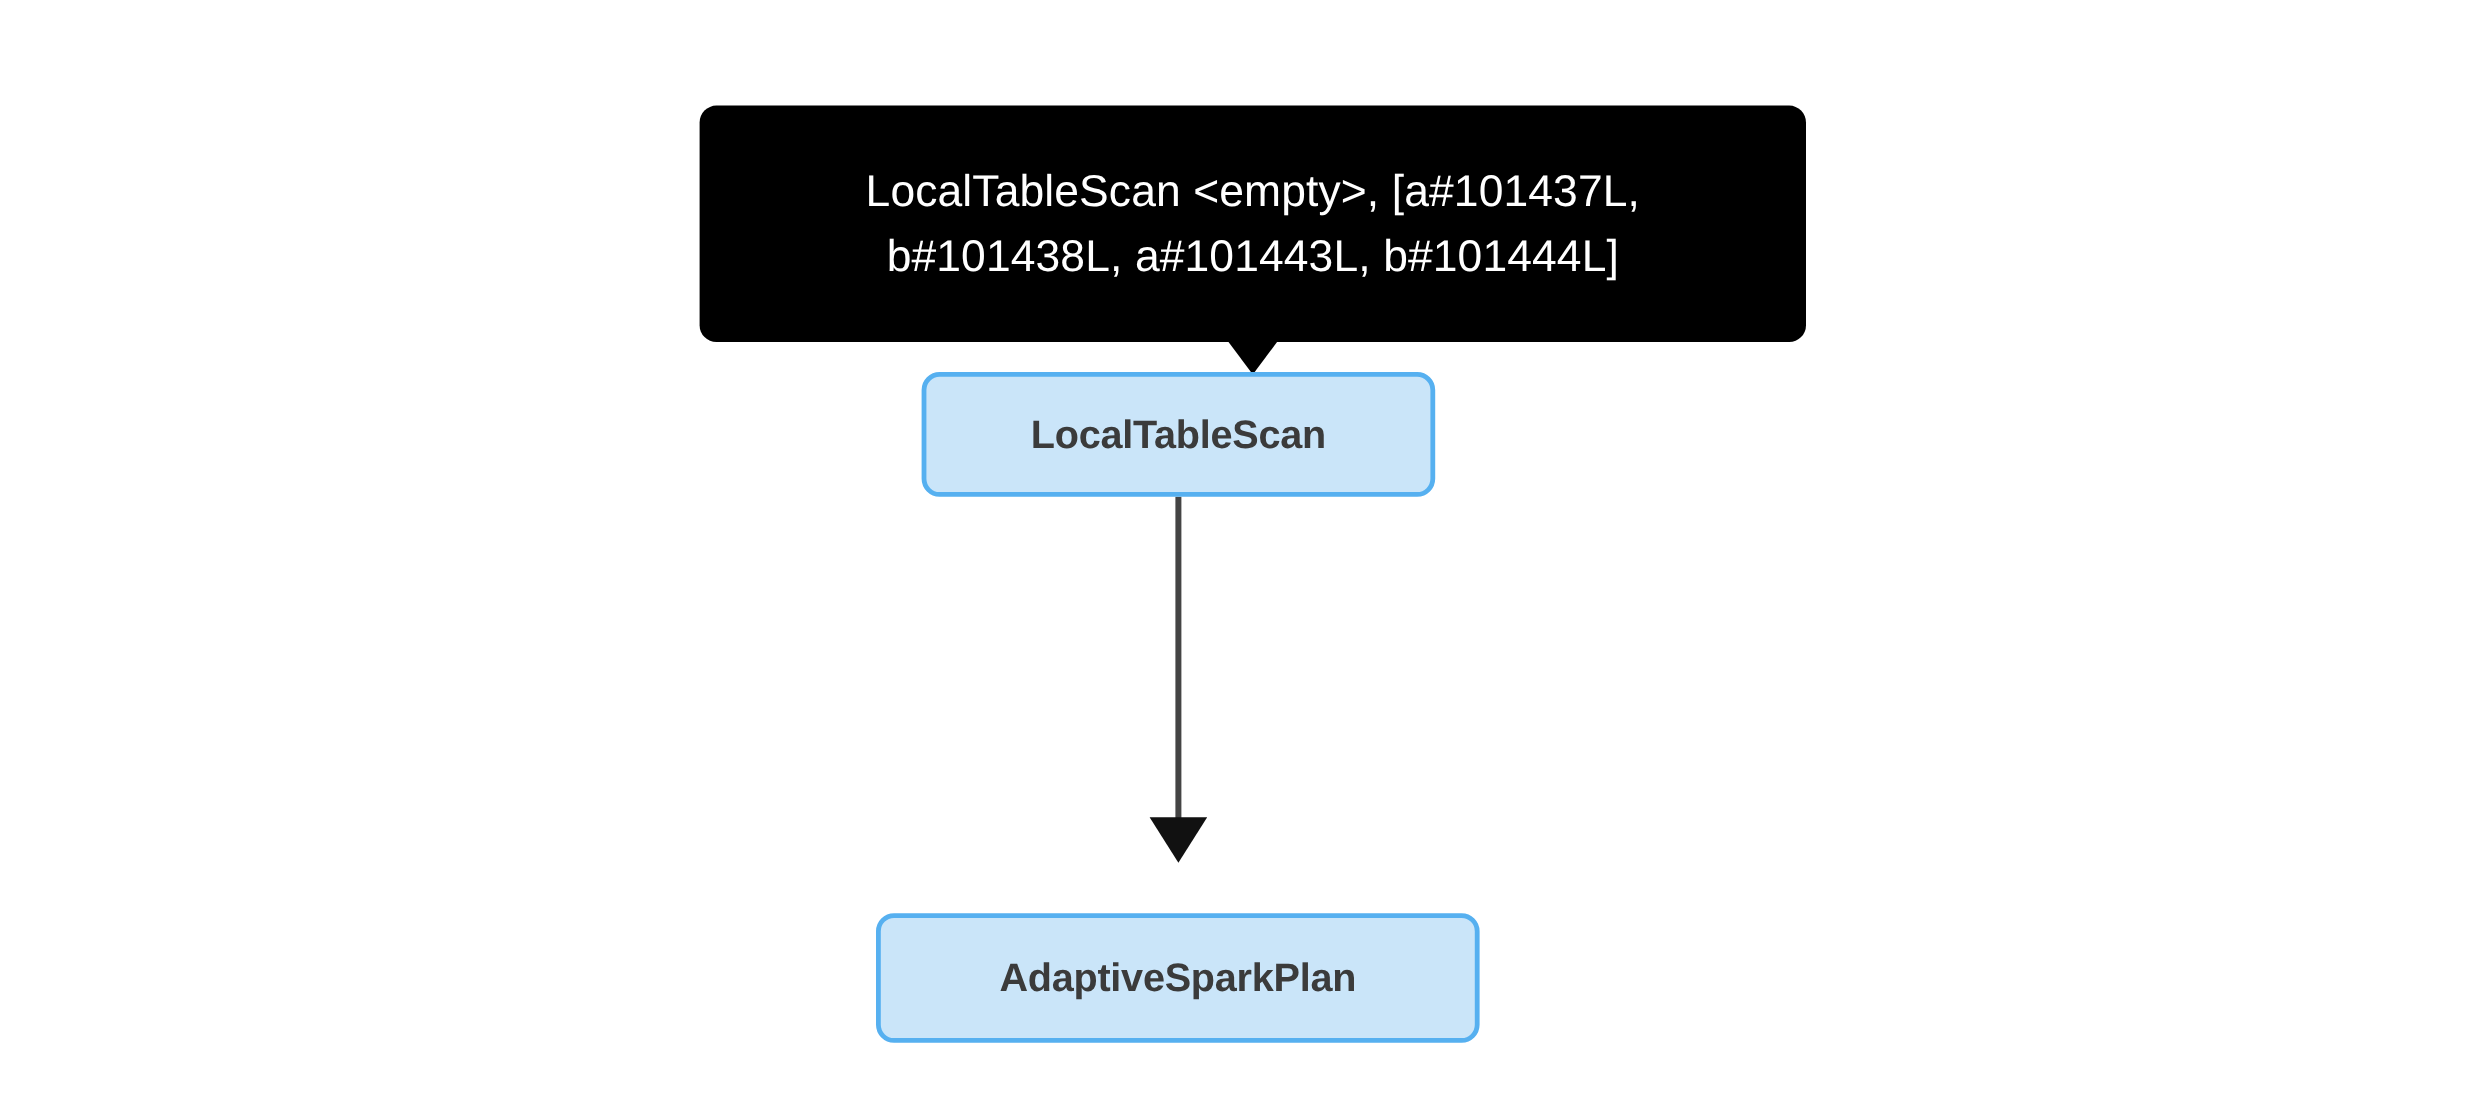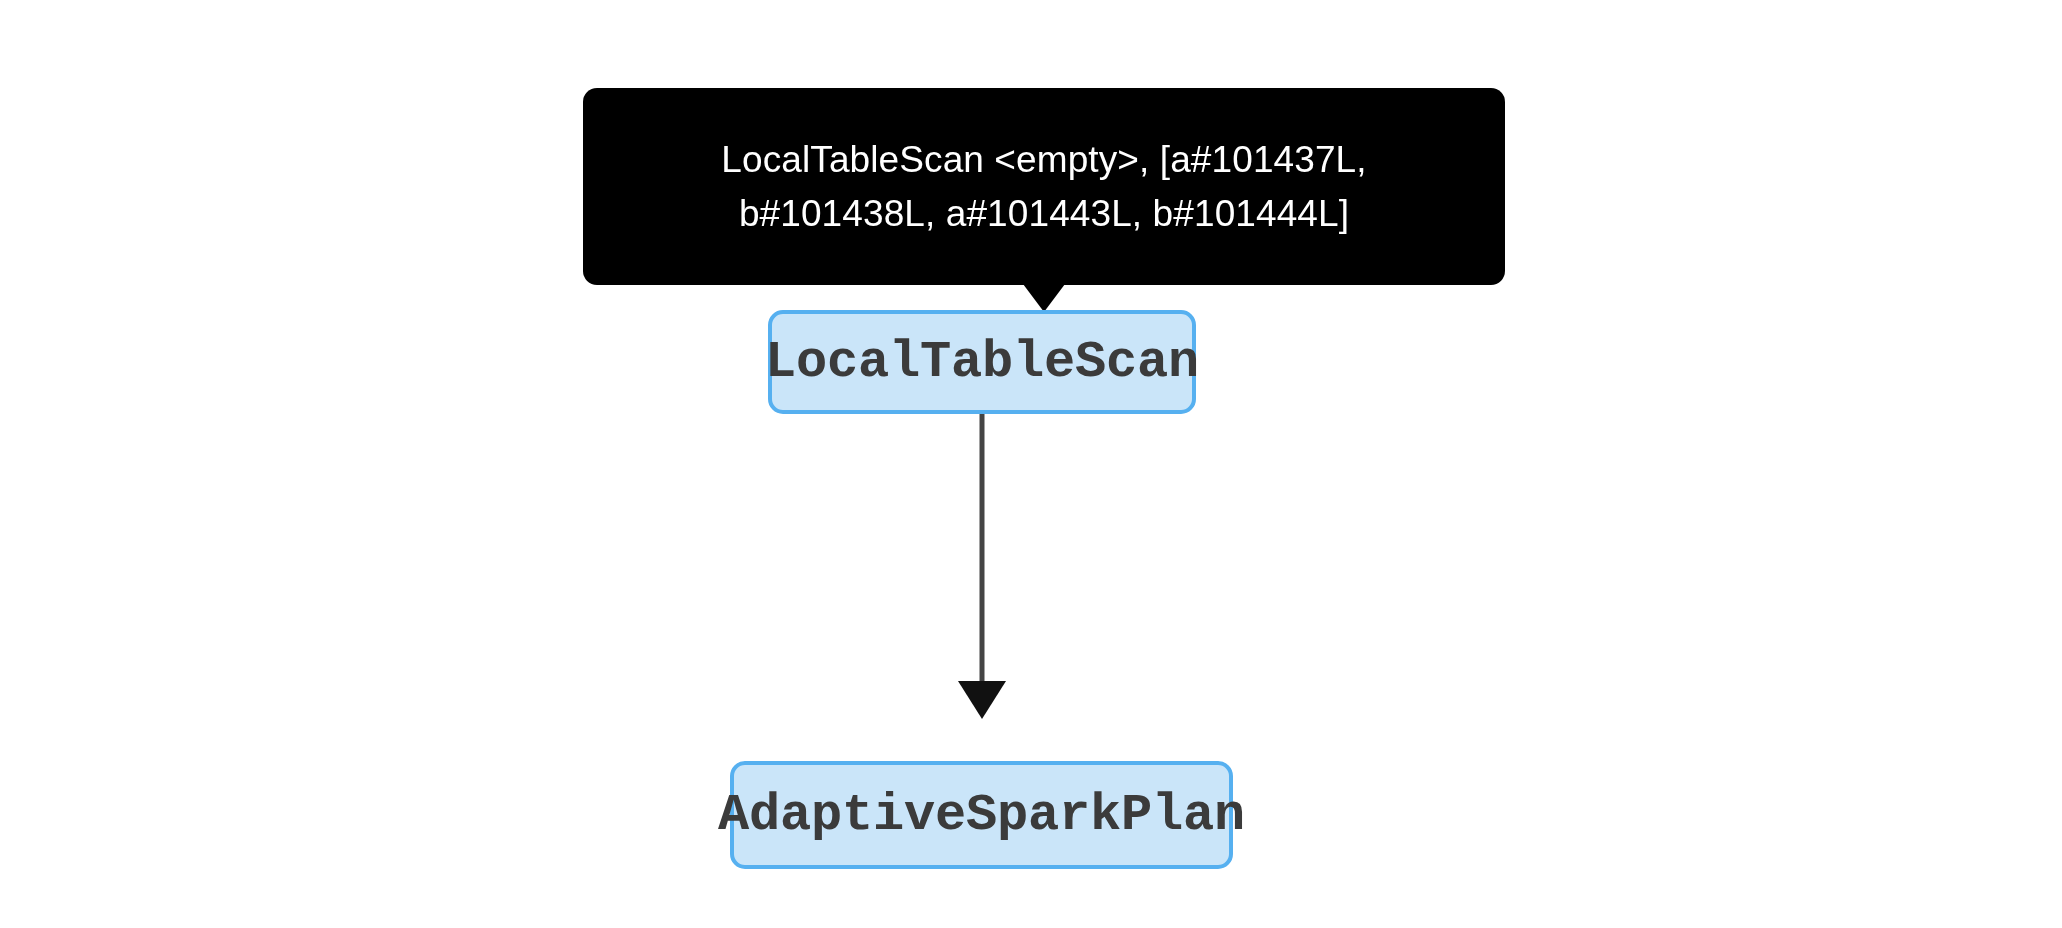--- a/index.html
+++ b/index.html
@@ -73,23 +73,23 @@
     background: #cae5f9;
     border: 4px solid #56b0f0;
     border-radius: 15px;
     display: flex;
     align-items: center;
     justify-content: center;
     cursor: pointer;
   }
   .node-label {
     color: #3b3b3b;
-    font-family: Liberation Mono, monospace;
+    font-family: Liberation Sans, sans-serif;
     font-weight: bold;
-    font-size: 52px;
+    font-size: 33px;
     letter-spacing: -0.2px;
     white-space: nowrap;
     text-align: right;
   }
 
   #node-localtablescan {
     left: 768px;
     top: 310px;
     width: 428px;
     height: 104px;

